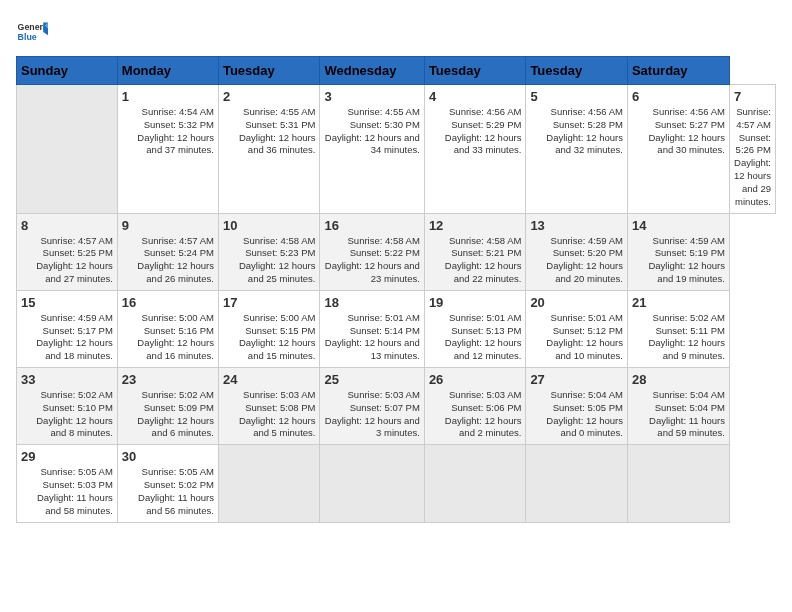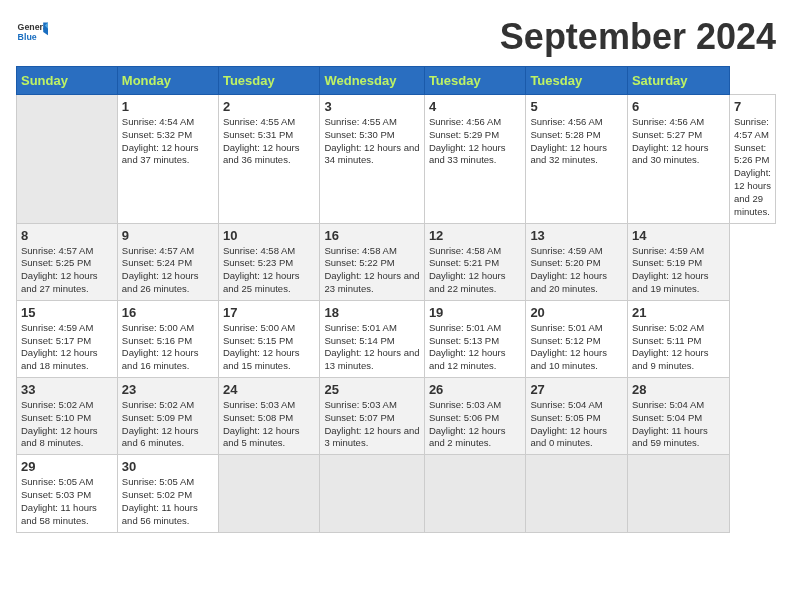--- a/index.html
+++ b/index.html
@@ -37,21 +37,21 @@
       font-size: 16px;
       color: #555;
     }
     table {
       width: 100%;
       border-collapse: collapse;
       font-size: 11px;
     }
     thead tr th {
       background-color: #2a6ec0;
-      color: #bef264;
+      color: #000000;
       padding: 6px 4px;
       text-align: left;
       font-size: 13px;
       font-weight: bold;
       border: 1px solid #1a5aaa;
     }
     tbody tr td {
       border: 1px solid #ccc;
       vertical-align: top;
       padding: 4px;
@@ -68,39 +68,39 @@
       font-size: 13px;
       font-weight: bold;
       color: #333;
       display: block;
       margin-bottom: 2px;
     }
     .day-detail {
       font-size: 9.5px;
       color: #333;
       line-height: 1.35;
+      text-align: right;
     }
     .empty-cell {
       background-color: #e8e8e8 !important;
     }
   </style>
 </head>
 <body>
 
 <div class="header">
   <div class="logo">
     <svg class="logo-icon" viewBox="0 0 40 40" width="40" height="40">
       <text x="2" y="18" font-size="11" font-weight="bold" fill="#333" font-family="Arial">General</text>
       <text x="2" y="30" font-size="11" font-weight="bold" fill="#1a6ec0" font-family="Arial">Blue</text>
       <polygon points="34,8 40,8 40,24 34,20" fill="#1a6ec0"></polygon>
       <polygon points="36,12 40,8 40,16" fill="#5aaae0"></polygon>
     </svg>
   </div>
   <div class="title-block">
-    <div class="month-title">September 2024</div>
   </div>
 </div>
 
 <table>
   <thead>
     <tr>
       <th>Sunday</th>
       <th>Monday</th>
       <th>Tuesday</th>
       <th>Wednesday</th>

